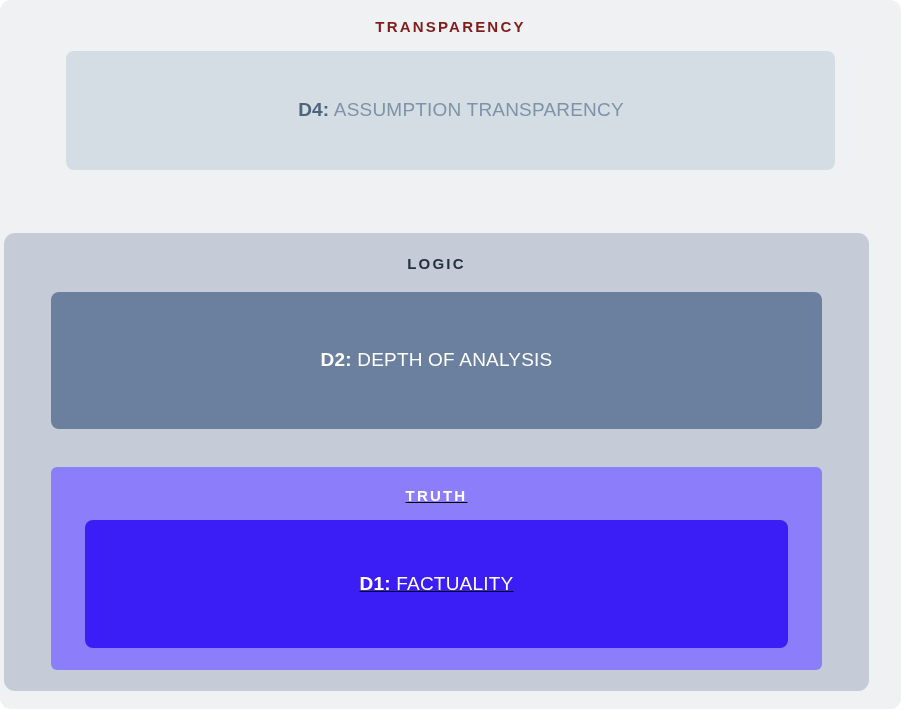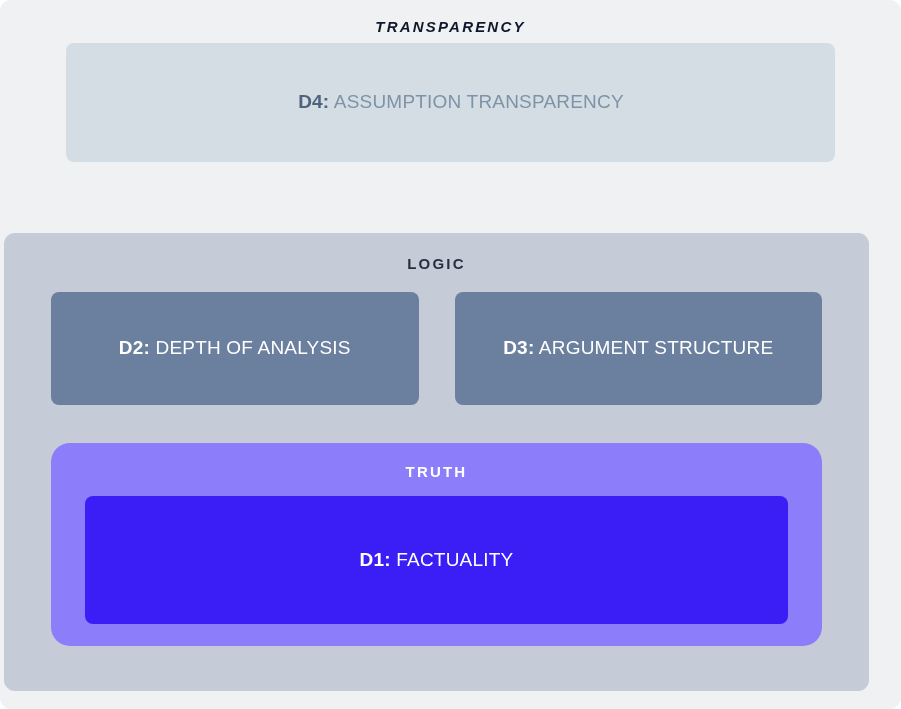--- a/index.html
+++ b/index.html
@@ -36,23 +36,22 @@
   
   .transparency {
     position: absolute;
     left: 0;
     top: 0;
     width: 901px;
     box-sizing: border-box;
     padding: 18px 66px 0 66px;
   }
   .transparency .band-title {
-    color: #0f172a;
-    margin-bottom: 8px;
-    font-style: italic;
+    color: #7f1d1d;
+    margin-bottom: 16px;
   }
   .card-row {
     display: flex;
     gap: 36px;
   }
   .card {
     flex: 1 1 0;
     box-sizing: border-box;
     display: flex;
     align-items: center;
@@ -83,34 +82,35 @@
     box-sizing: border-box;
     background: #C5CCD8;
     border-radius: 11px;
     padding: 22px 47px 0 47px;
   }
   .logic .band-title {
     color: #25303F;
     margin-bottom: 20px;
   }
   .card-logic {
-    height: 113px;
+    height: 137px;
     background: #6B7F9E;
     color: #FFFFFF;
   }
   .card-logic .tag { color: #FFFFFF; }
 
   
   .truth {
     margin-top: 38px;
     height: 203px;
     box-sizing: border-box;
     background: #8C7DFB;
-    border-radius: 19px;
+    border-radius: 6px;
     padding: 20px 34px 0 34px;
+    text-decoration: underline;
   }
   .truth .band-title {
     color: #FFFFFF;
     margin-bottom: 16px;
   }
   .card-truth {
     height: 128px;
     background: #3B1DF5;
     color: #FFFFFF;
     text-align: center;
@@ -136,26 +136,20 @@
 
   <section class="logic">
     <div class="band-title">LOGIC</div>
     <div class="card-row">
       <div class="card card-logic">
         <div>
           <span class="tag">D2:</span>
           <span>DEPTH OF ANALYSIS</span>
         </div>
       </div>
-      <div class="card card-logic">
-        <div>
-          <span class="tag">D3:</span>
-          <span>ARGUMENT STRUCTURE</span>
-        </div>
-      </div>
     </div>
 
     <section class="truth">
       <div class="band-title">TRUTH</div>
       <div class="card-row">
         <div class="card card-truth">
           <div>
             <span class="tag">D1:</span>
             <span>FACTUALITY</span>
           </div>

